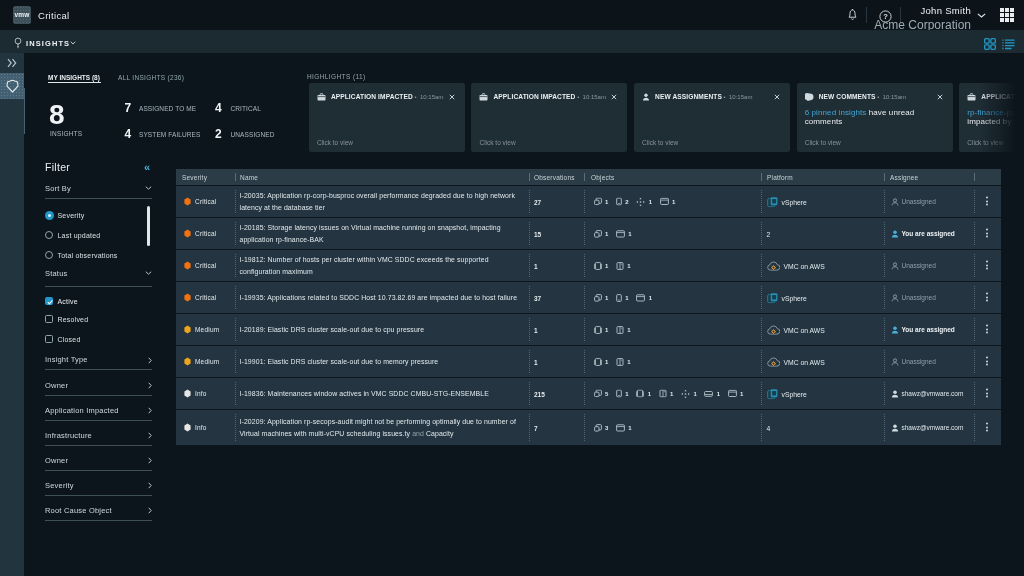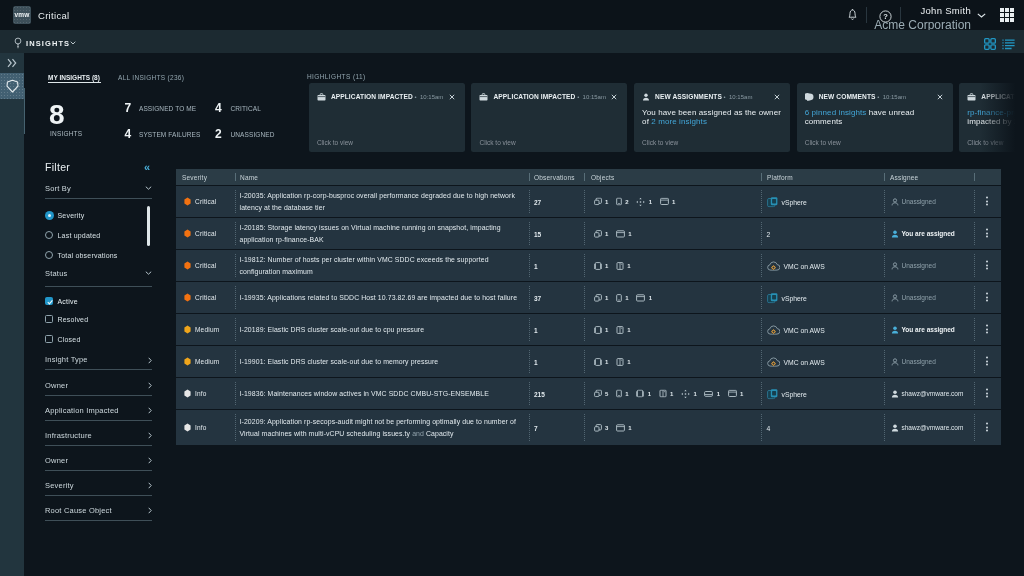--- a/index.html
+++ b/index.html
@@ -200,21 +200,20 @@
           </svg>
         </span>
         <span class="ttl">NEW ASSIGNMENTS</span>
         <span class="tm">&nbsp;•&nbsp; 10:15am</span>
       </div>
 <span class="x">
         <svg width="6" height="6" viewBox="0 0 6 6" stroke="#c3ced4" stroke-width="1">
           <path d="M0.8 0.8 L5.2 5.2 M5.2 0.8 L0.8 5.2"></path>
         </svg>
       </span>
-<div class="bd">You have been assigned as the owner of <span class="lk">2 more insights</span></div>
 <div class="cv">Click to view</div>
 </div>
 <div class="card" style="left:796.5px">
 <div class="hd">
         <span style="margin-right:5px">
           <svg width="9" height="8" viewBox="0 0 9 8" fill="none">
             <path d="M4.5 0.6 a3.9 3.4 0 1 0 -2.1 6.3 L1.9 7.9 L4.7 7.4 A3.9 3.4 0 1 0 4.5 0.6 Z" fill="#cfd9de"></path>
           </svg>
         </span>
         <span class="ttl">NEW COMMENTS</span>

